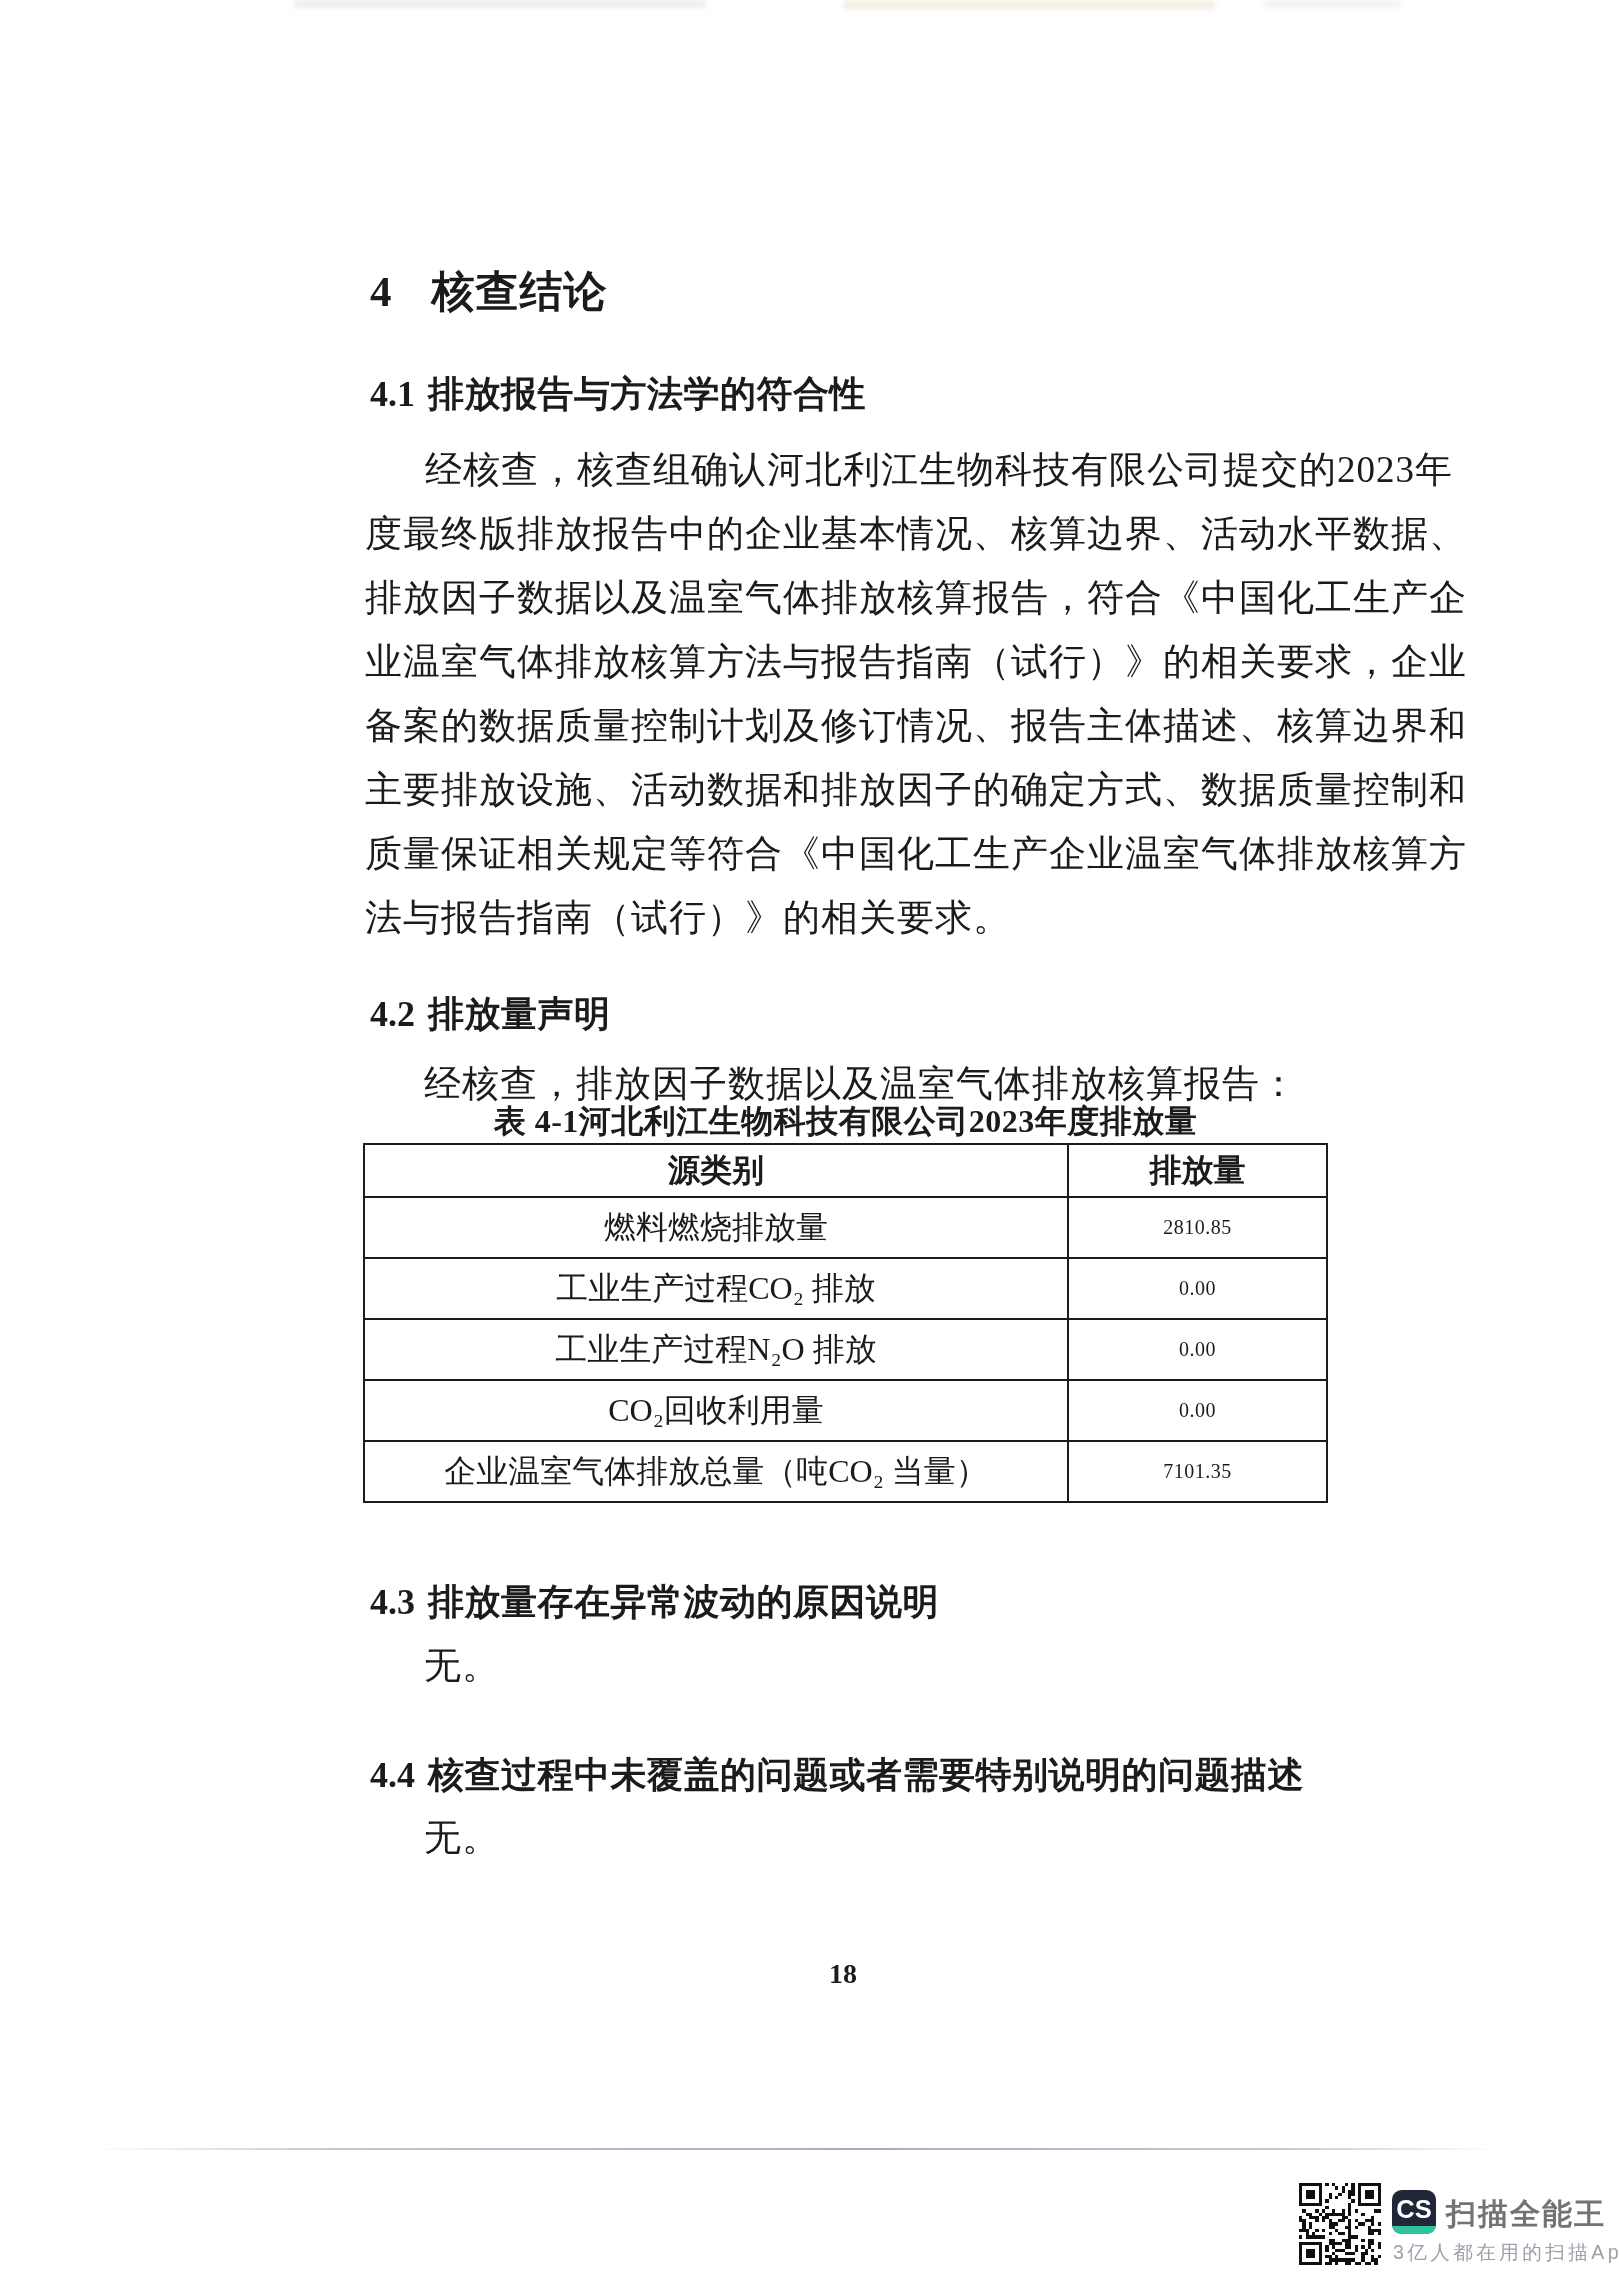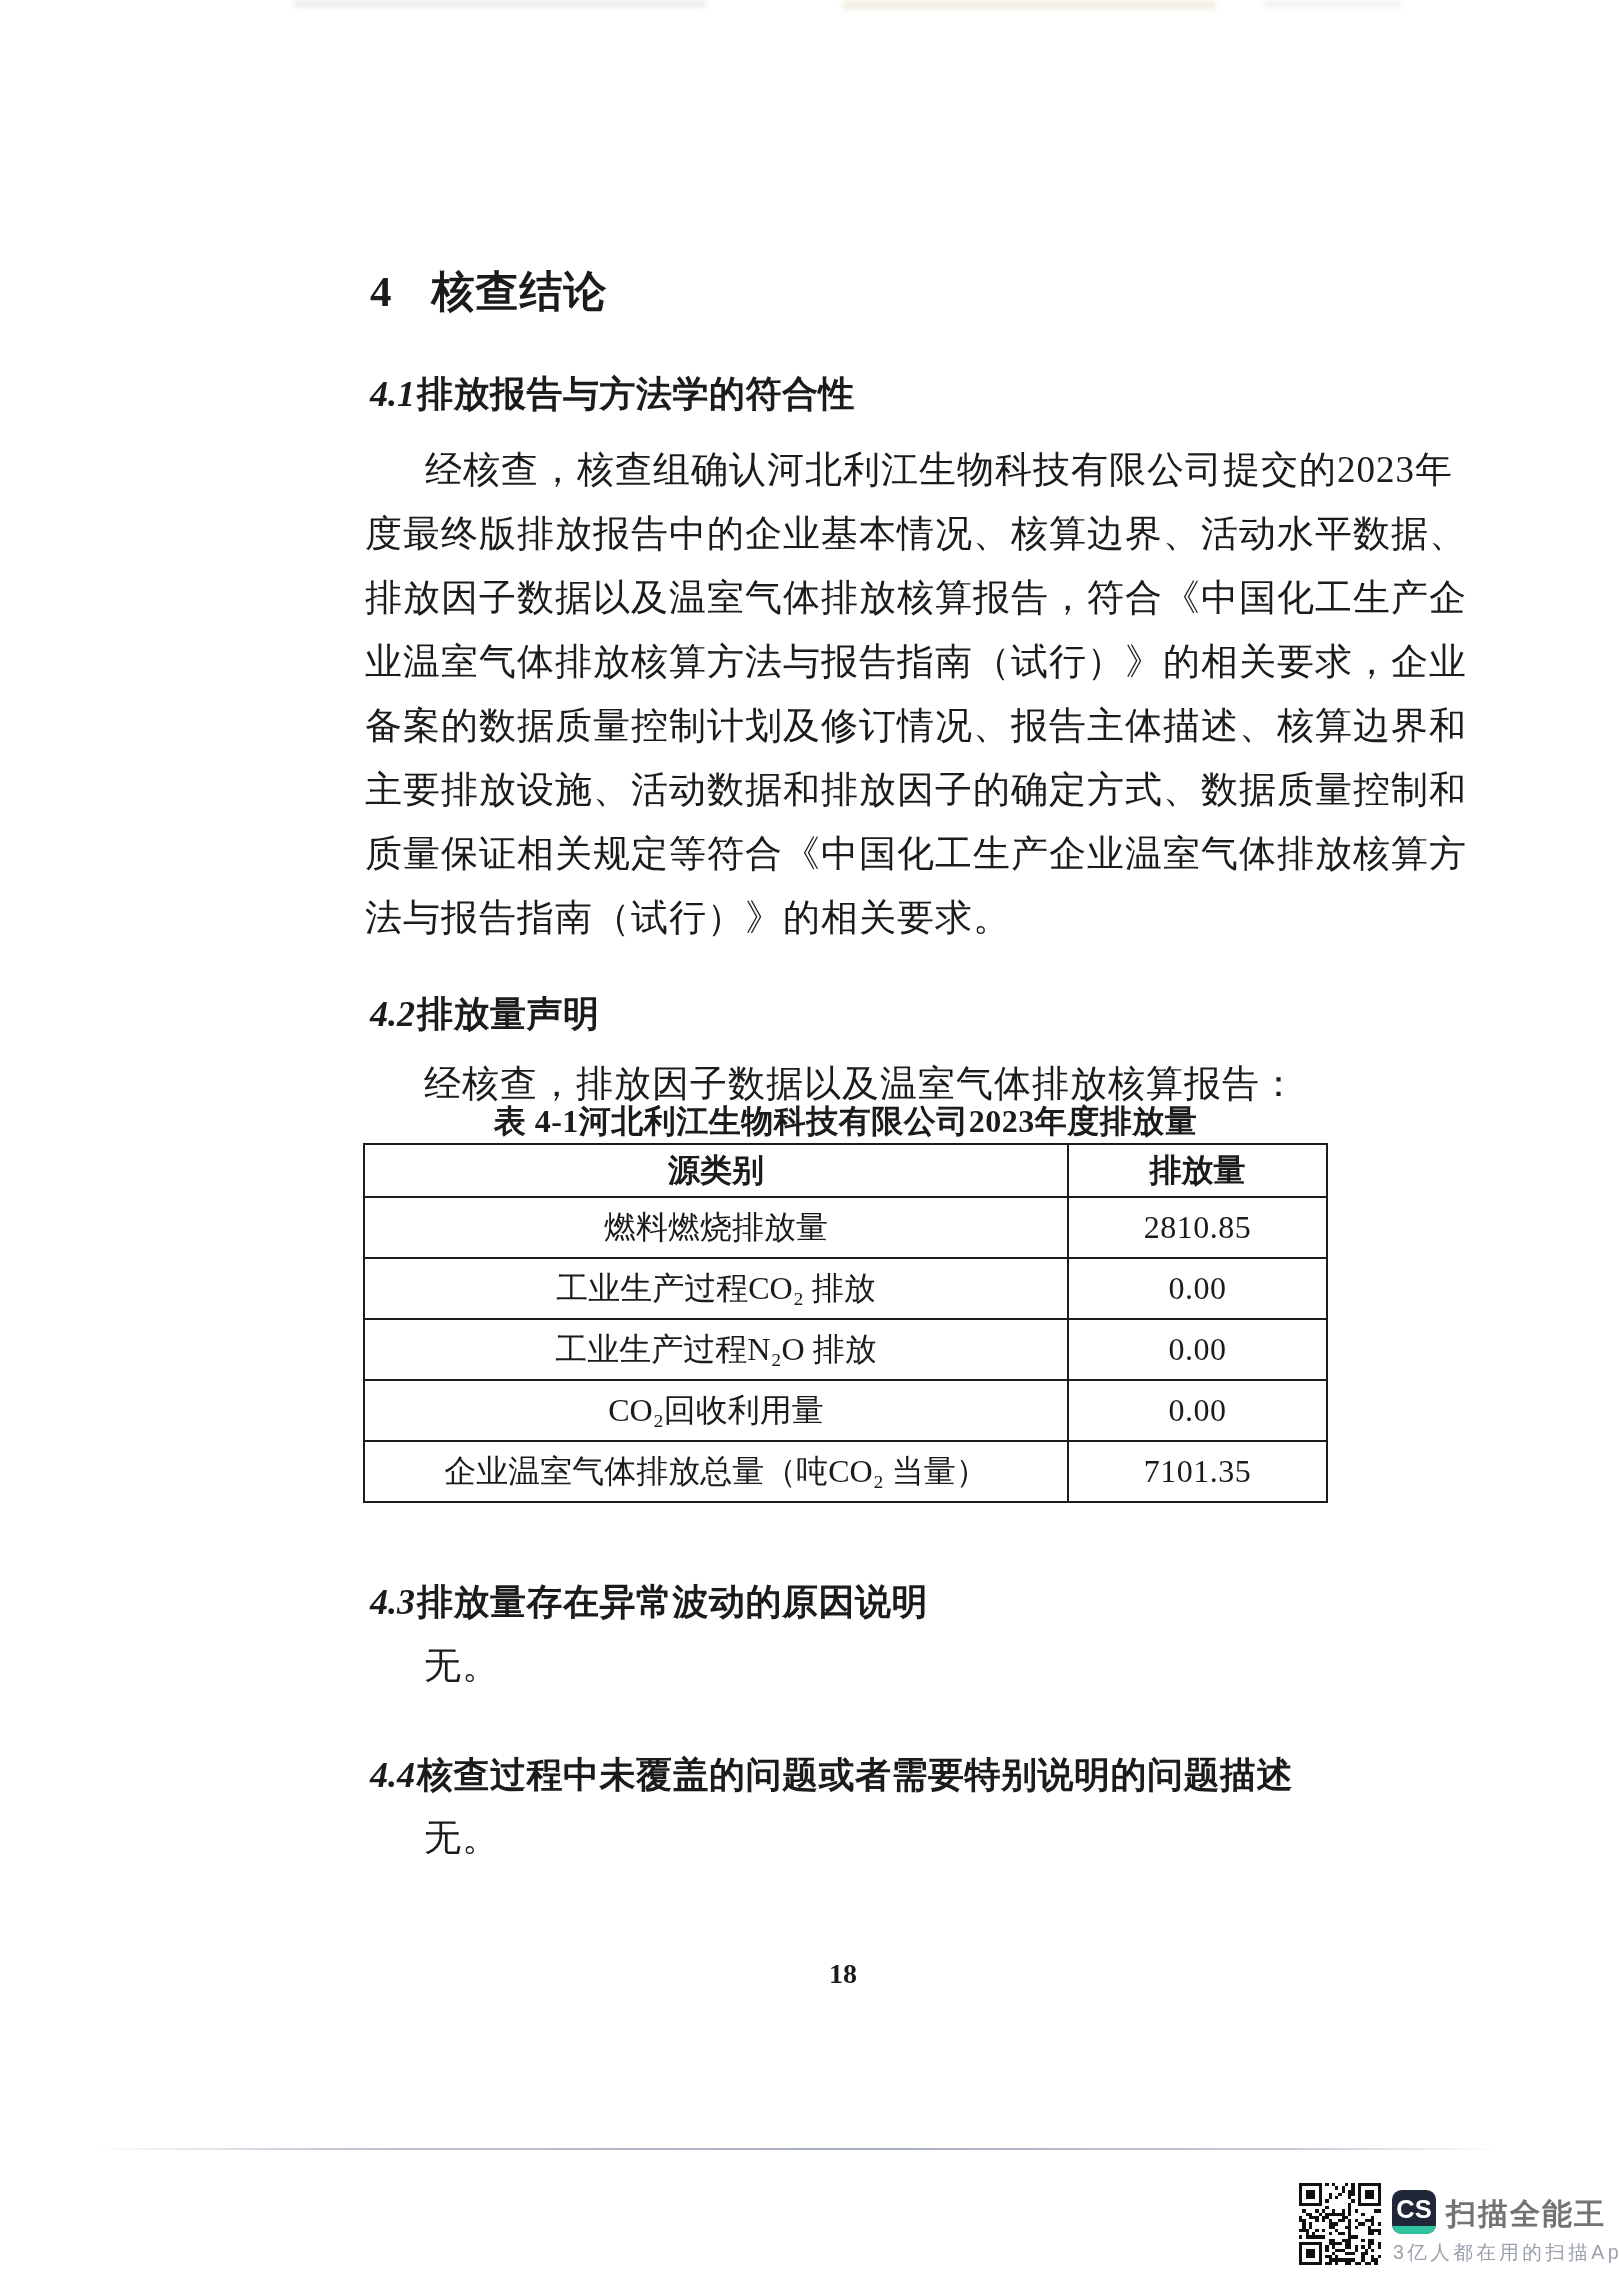--- a/index.html
+++ b/index.html
@@ -18,21 +18,21 @@
   .sm3{left:1264px;top:0;width:137px;height:6.9px;background:rgba(175,180,190,.18);}
   .scan-edge-line{
     position:absolute;left:93px;top:2148px;width:1407px;height:2px;
     background:linear-gradient(90deg,rgba(150,160,180,0) 0%,rgba(140,150,175,.55) 18%,rgba(120,130,160,.65) 55%,rgba(140,150,175,.5) 85%,rgba(150,160,180,0) 100%);
   }
 
   
   .h-main{position:absolute;left:370px;top:263px;font-size:43px;font-weight:700;letter-spacing:1px;}
   .h-main .num{margin-right:39px;}
   .h-sub{position:absolute;left:370px;font-size:36px;font-weight:700;letter-spacing:0.5px;white-space:nowrap;}
-  .h-sub .num{margin-right:2px;letter-spacing:0;font-style:italic;}
+  .h-sub .num{margin-right:13px;letter-spacing:0;}
   .h41{top:370px;}
   .h42{top:990px;}
   .h43{top:1578px;}
   .h44{top:1751px;}
 
   
   .para{
     position:absolute;left:365px;top:438px;width:939px;
     font-size:37px;line-height:64px;letter-spacing:1px;
   }
@@ -50,21 +50,21 @@
   }
   .emis-table col.c1{width:704px;}
   .emis-table col.c2{width:259px;}
   .emis-table th,.emis-table td{
     border:2px solid #1c1c1c;text-align:center;vertical-align:middle;
     font-size:32px;padding:0;
   }
   .emis-table{border:2.9px solid #151515;padding-left:6px;}
   .emis-table th{height:51px;font-weight:700;}
   .emis-table td{height:59px;}
-  .emis-table td.val{font-size:32px;letter-spacing:0.5px;}
+  .emis-table td.val{font-size:20px;letter-spacing:0.5px;}
 
   .none-body{position:absolute;left:424px;font-size:37px;letter-spacing:1px;}
   .nb43{top:1641px;}
   .nb44{top:1813px;}
 
   .page-number{position:absolute;left:745px;top:1958px;width:196px;text-align:center;font-size:28px;font-weight:600;}
 
   
   .footer{position:absolute;left:1299px;top:2183px;width:294px;height:88px;}
   .qr{position:absolute;left:0;top:0;width:82px;height:82px;}

